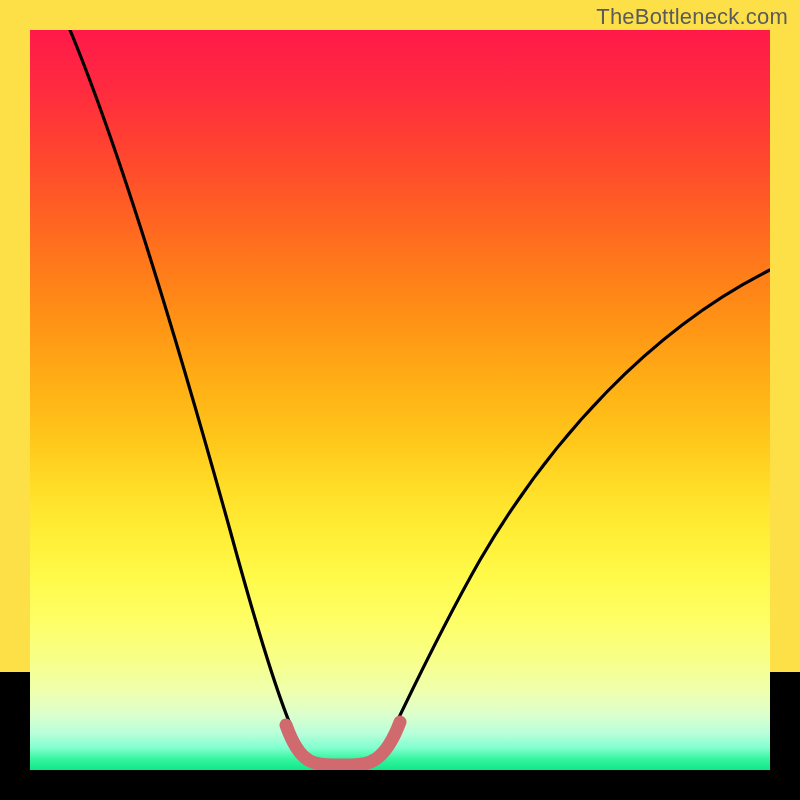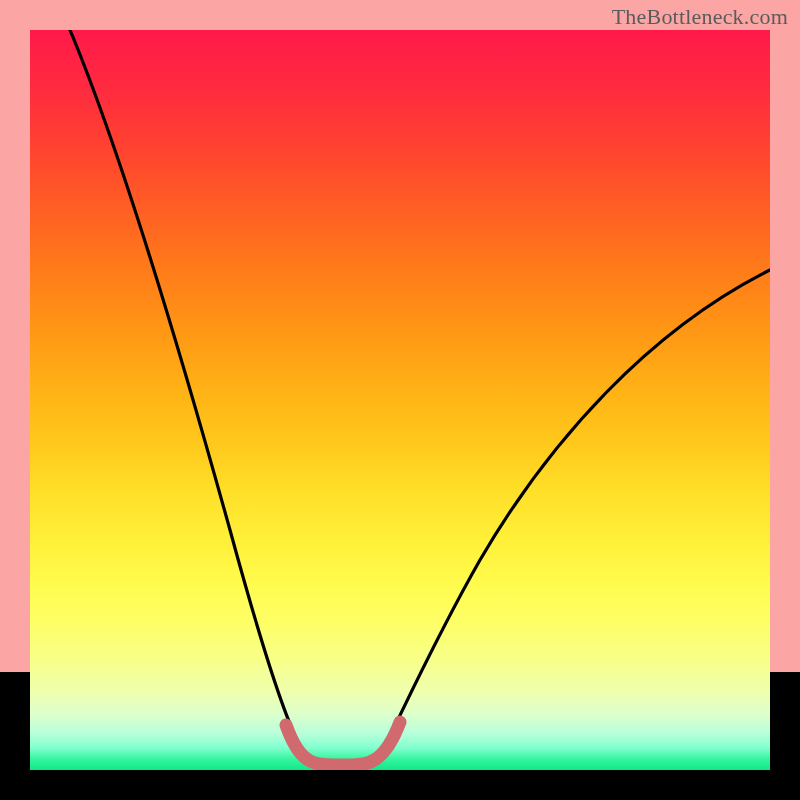--- a/index.html
+++ b/index.html
@@ -10,22 +10,21 @@
     background: #000;
     overflow: hidden;
     font-family: Arial, Helvetica, sans-serif;
   }
   .frame {
     position: absolute;
     top: 0;
     left: 0;
     width: 800px;
     height: 672px;
-    background: #fca5a5;
-    font-family: Liberation Serif, serif;
+    background: #fde047;
   }
   .plot {
     position: absolute;
     top: 30px;
     left: 30px;
     width: 740px;
     height: 740px;
     overflow: hidden;
   }
   .gradient {

